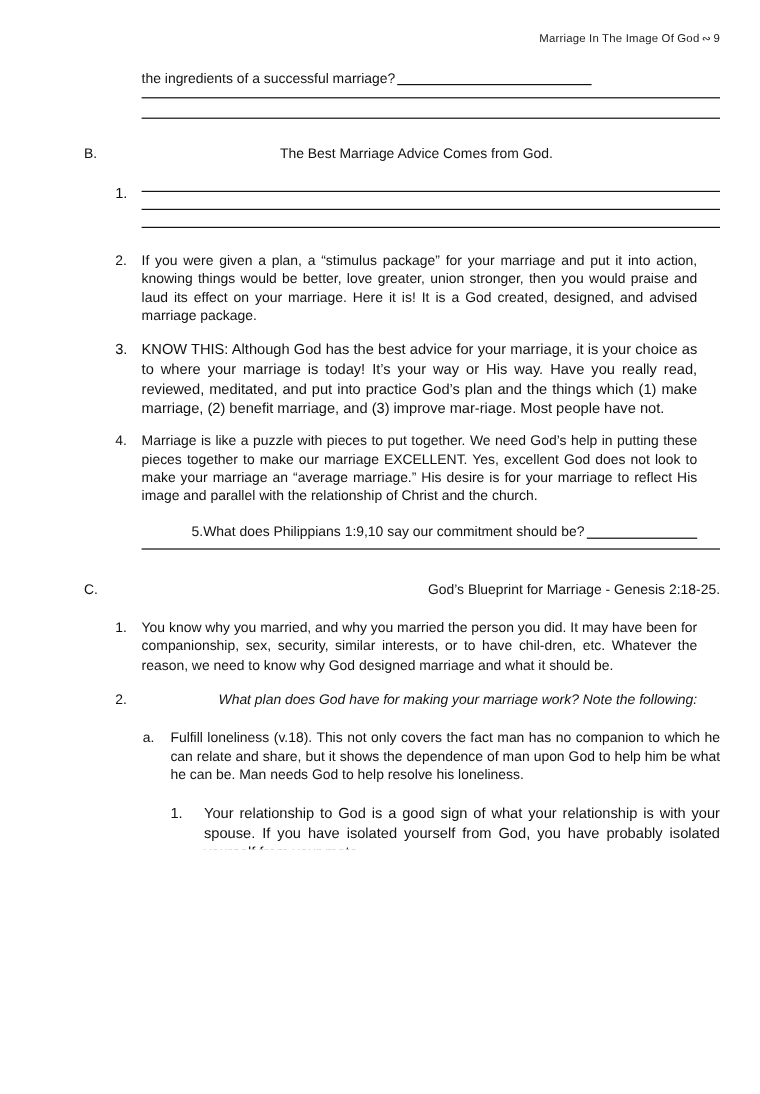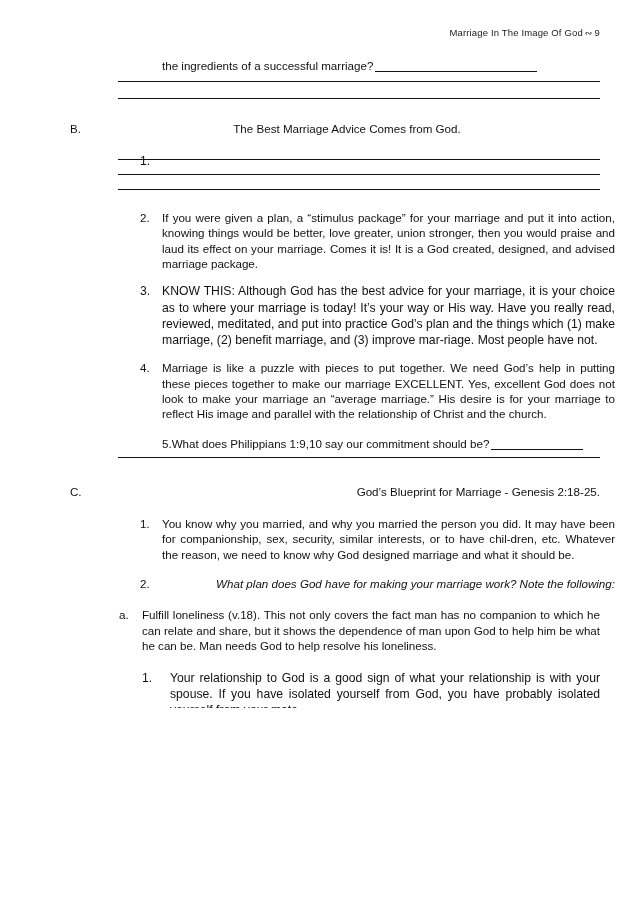--- a/index.html
+++ b/index.html
@@ -61,21 +61,21 @@
     text-align: justify;
     text-justify: inter-word;
     hyphens: none;
   }
 
   
   .lvl-alpha { padding-left: 94px; padding-right: 33px; }
   .lvl-alpha > .mk { left: 70px; }
 
   
-  .lvl-num { padding-left: 118px; padding-right: 18px; margin-left: 44px; }
+  .lvl-num { padding-left: 118px; padding-right: 52px; }
   .lvl-num > .mk { left: 96px; }
 
   
   .lvl-lower { padding-left: 142px; padding-right: 33px; }
   .lvl-lower > .mk { left: 119px; }
 
   
   .lvl-sub { padding-left: 170px; padding-right: 33px; }
   .lvl-sub > .mk { left: 142px; }
 
@@ -148,41 +148,41 @@
       <div class="sp-14"></div>
       <div class="rule"></div>
       <div class="sp-14"></div>
       <div class="rule"></div>
     </div>
 
     <div class="sp-20"></div>
 
     <div class="blk lvl-num">
       <div class="mk">2.</div>
-      <div class="tx">If you were given a plan, a “stimulus package” for your marriage and put it into action, knowing things would be better, love greater, union stronger, then you would praise and laud its effect on your marriage. Comes it is! It is a God created, designed, and advised marriage package.</div>
+      <div class="tx">If you were given a plan, a “stimulus package” for your marriage and put it into action, knowing things would be better, love greater, union stronger, then you would praise and laud its effect on your marriage. Here it is! It is a God created, designed, and advised marriage package.</div>
     </div>
 
     <div class="sp-12"></div>
 
     <div class="blk lvl-num big">
       <div class="mk">3.</div>
       <div class="tx">KNOW THIS: Although God has the best advice for your marriage, it is your choice as to where your marriage is today! It’s your way or His way. Have you really read, reviewed, meditated, and put into practice God’s plan and the things which (1) make marriage, (2) benefit marriage, and (3) improve mar-riage. Most people have not.</div>
     </div>
 
     <div class="sp-12"></div>
 
     <div class="blk lvl-num">
       <div class="mk">4.</div>
       <div class="tx">Marriage is like a puzzle with pieces to put together. We need God’s help in putting these pieces together to make our marriage EXCELLENT. Yes, excellent God does not look to make your marriage an “average marriage.” His desire is for your marriage to reflect His image and parallel with the relationship of Christ and the church.</div>
     </div>
 
     <div class="sp-14"></div>
 
     <div class="blk lvl-num">
-      <div class="tx" style="text-align:left;">
+      <div class="tx" style="text-align:right;">
         <span class="mk">5.</span><span>What does Philippians 1:9,10 say our commitment should be?</span><span class="tail" style="width:92px;"></span>
       </div>
     </div>
     <div class="sp-6"></div>
     <div class="rules" style="padding-left:118px;padding-right:33px;">
       <div class="rule"></div>
     </div>
 
     <div class="sp-26"></div>
 

